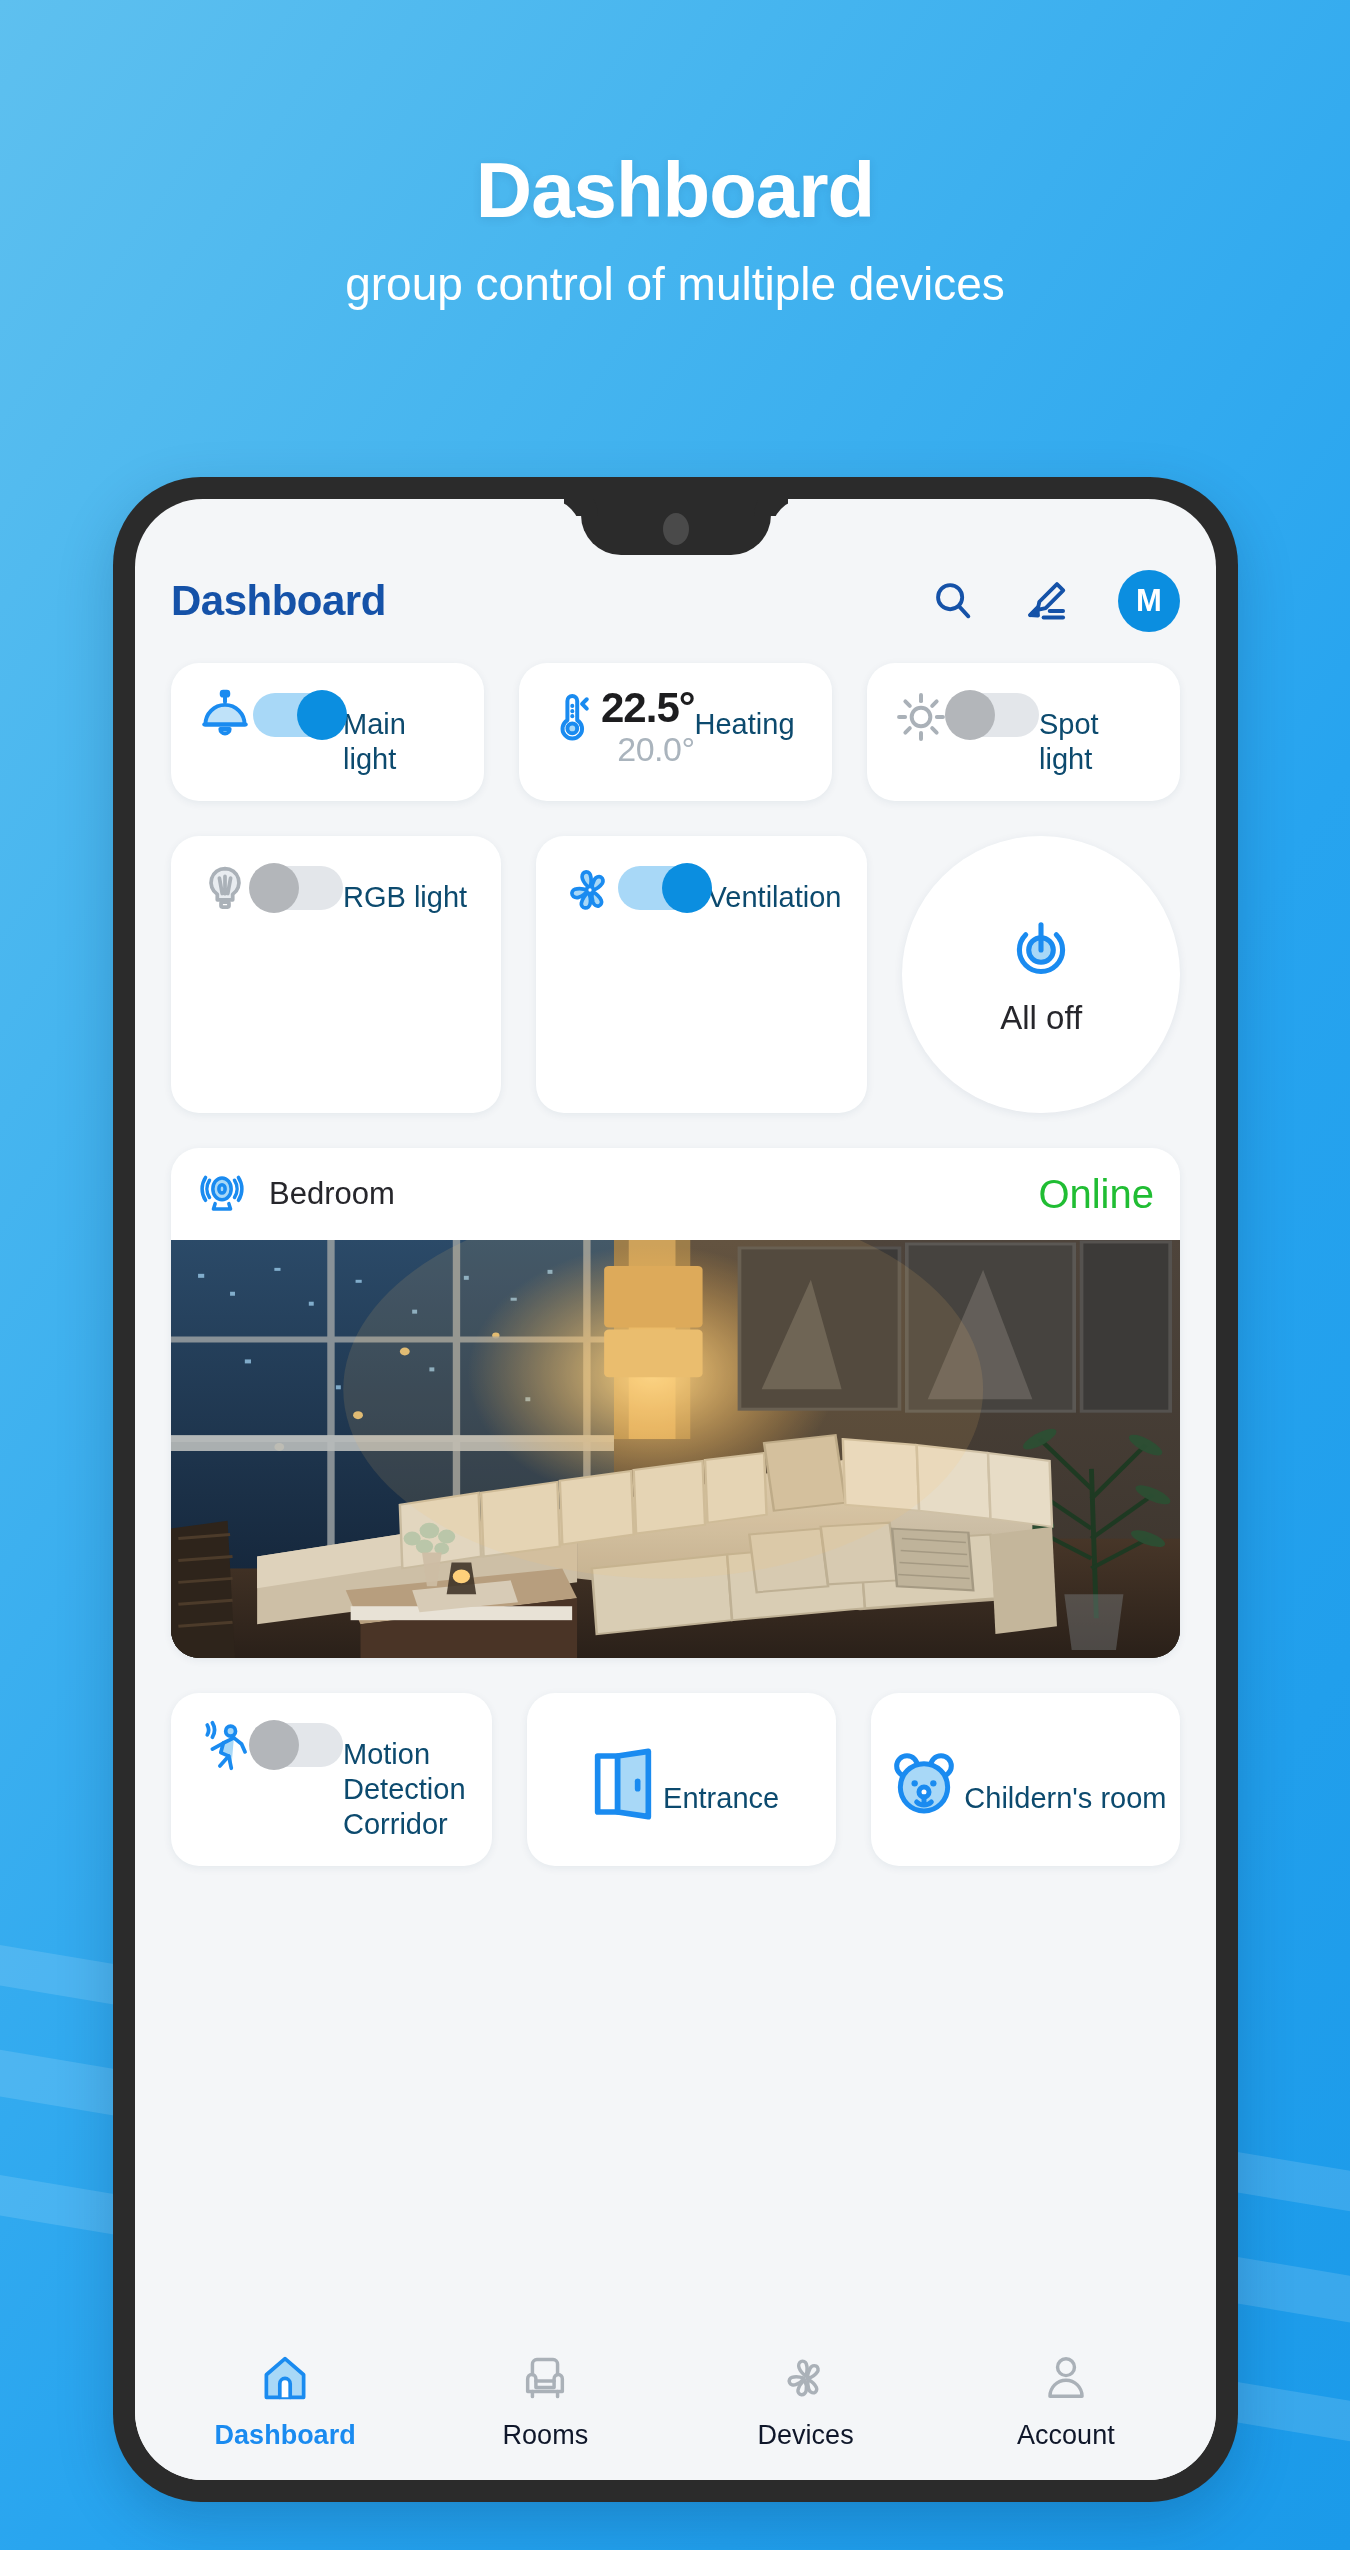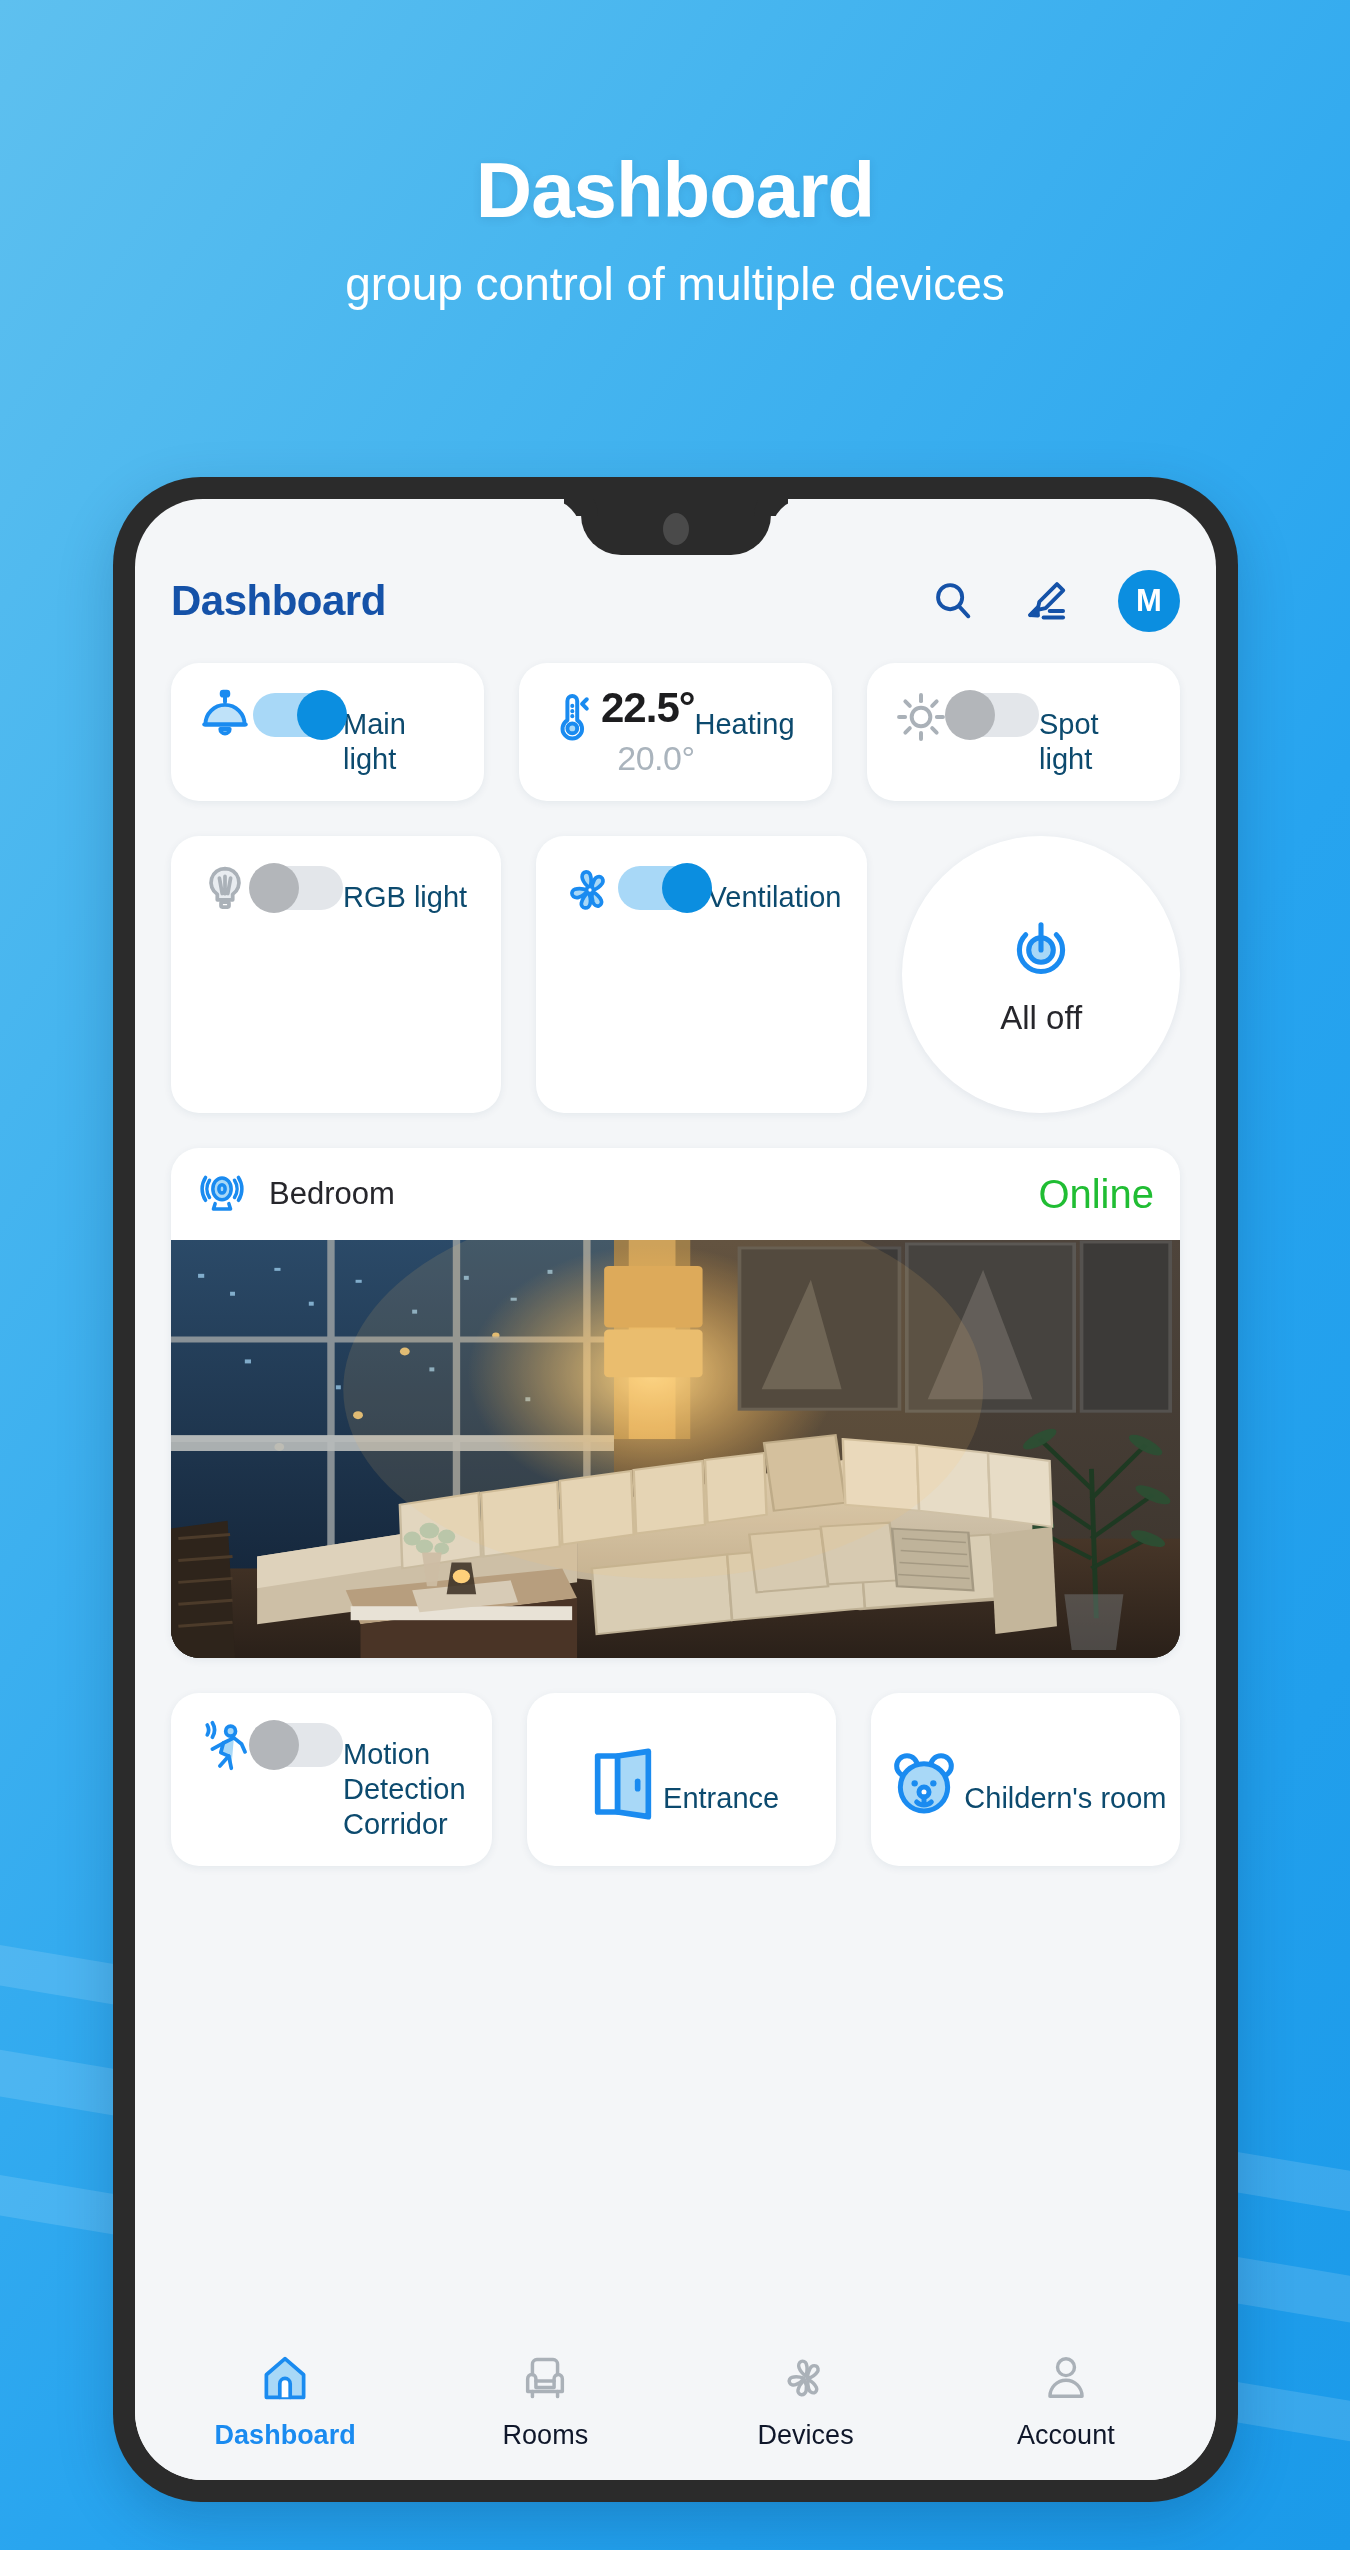--- a/index.html
+++ b/index.html
@@ -194,21 +194,21 @@
     width: 50px; height: 50px;
     border-radius: 50%;
   }
   .toggle.on { background: #a8d8f7; }
   .toggle.on .knob { right: -4px; background: #0b8ee0; }
   .toggle.off { background: #e3e6ea; }
   .toggle.off .knob { left: -4px; background: #b3b6ba; }
 
   .temp-block { text-align: right; line-height: 1; margin-top: -2px; }
   .temp-cur { font-size: 42px; font-weight: bold; color: #1d1d1f; letter-spacing: -1px; }
-  .temp-set { font-size: 34px; color: #aab4bd; margin-top: 12px; letter-spacing: -0.5px; }
+  .temp-set { font-size: 34px; color: #aab4bd; margin-top: 3px; letter-spacing: -0.5px; }
 
   .card-label {
     font-size: 29px;
     color: #0c4a6e;
     text-align: left;
     margin-top: 18px;
     line-height: 1.2;
     flex: 1;
   }
 

